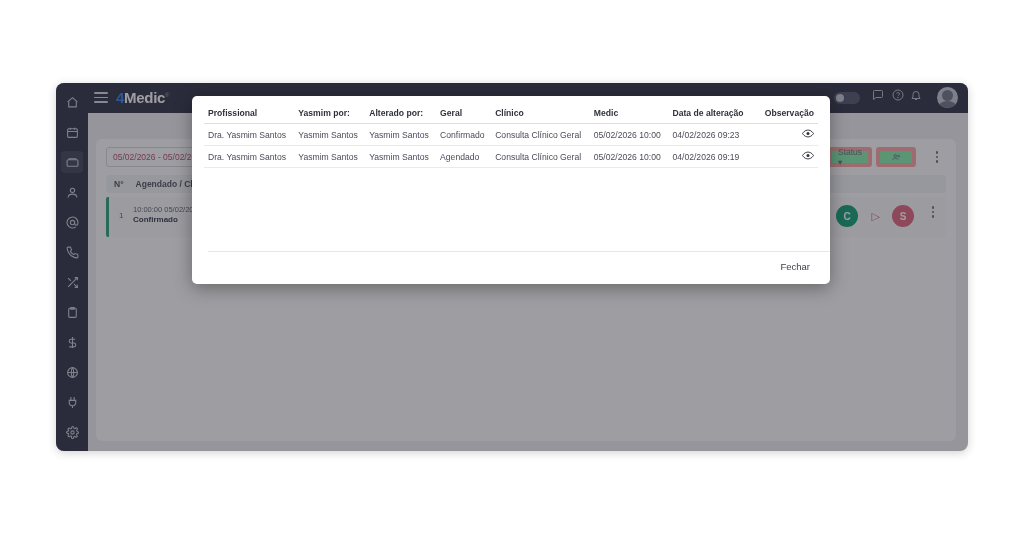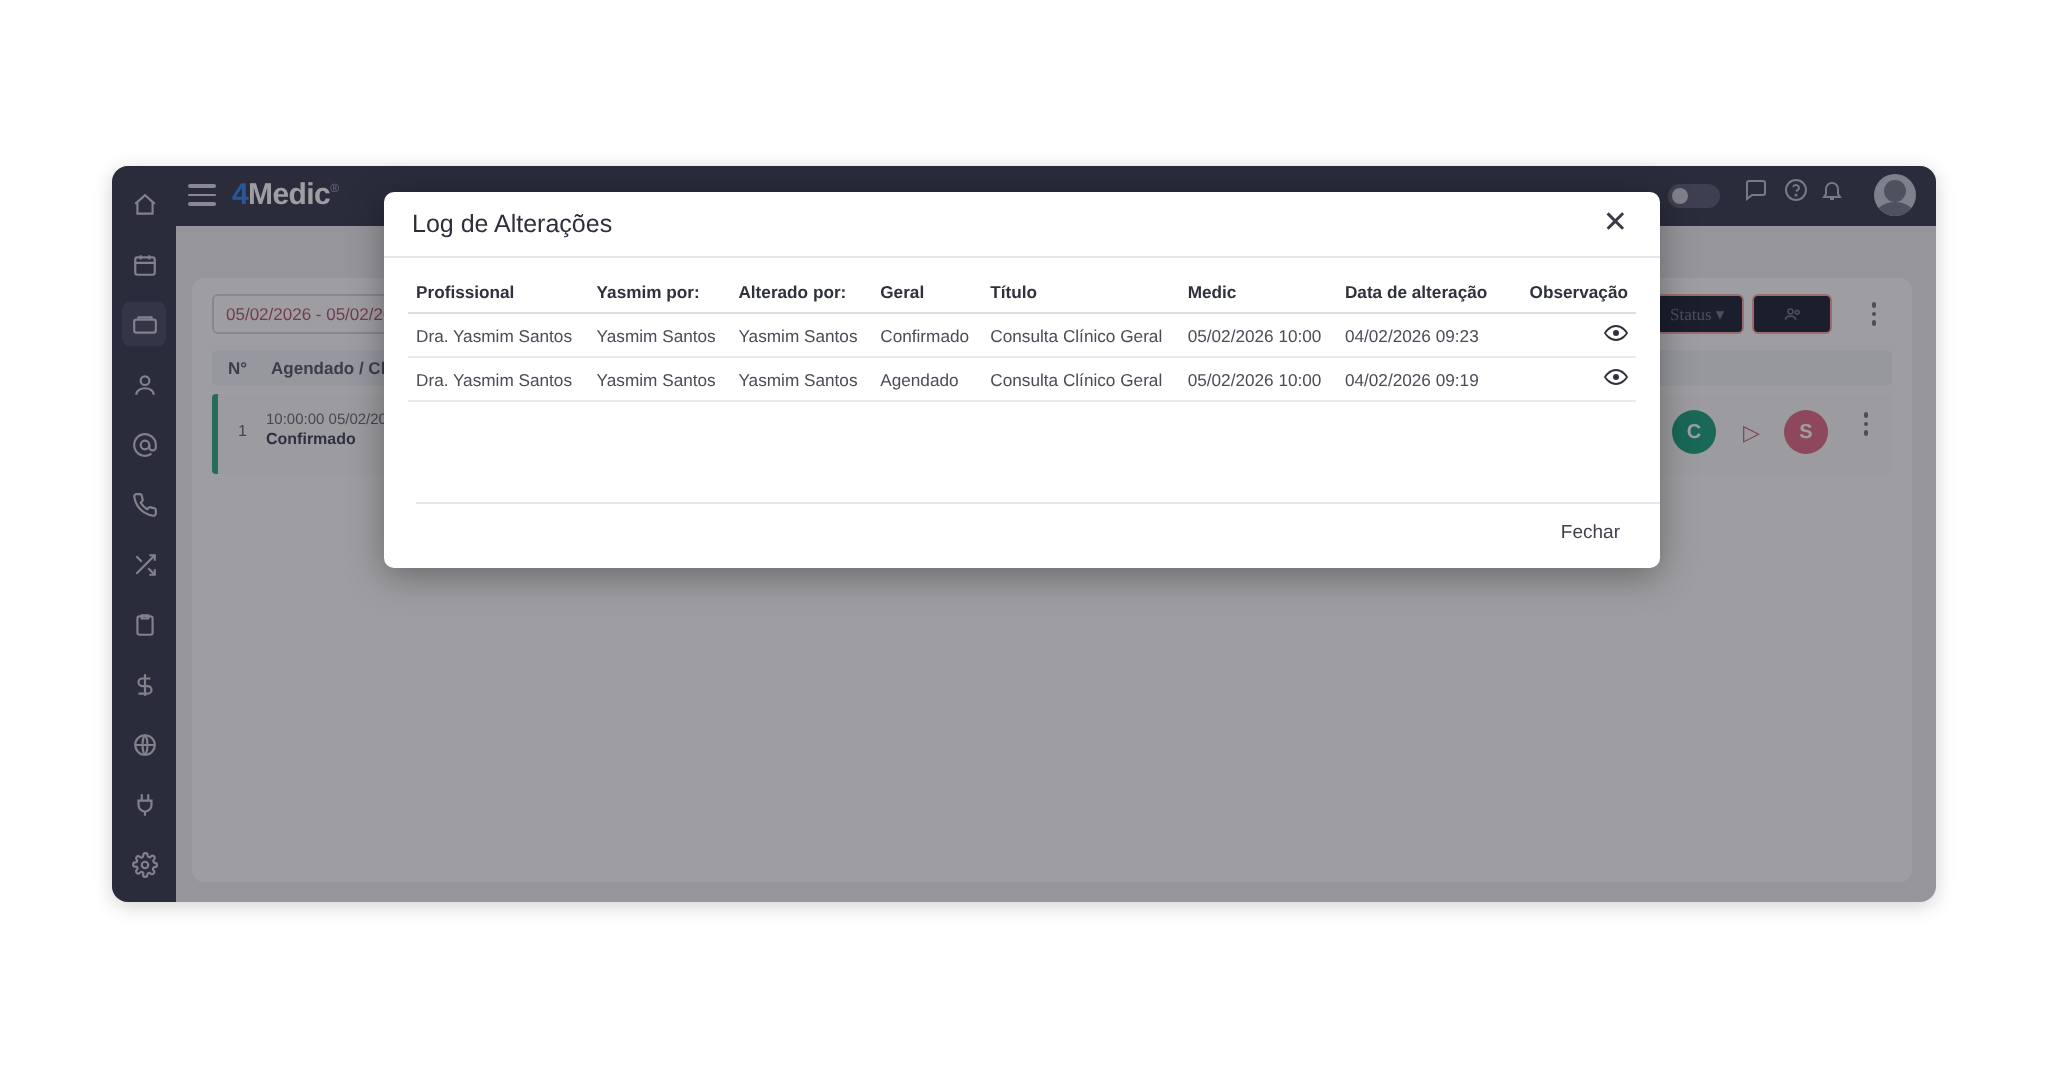--- a/index.html
+++ b/index.html
@@ -196,30 +196,29 @@
     display: flex;
     align-items: center;
     padding-left: 6px;
     box-sizing: border-box;
     background: #fff;
   }
   .pill-btn {
     position: absolute;
     top: 0;
     height: 20px;
-    border: 1px solid #fca5a5;
+    border: 4px solid #fca5a5;
     border-radius: 3px;
     font-size: 8.5px;
     color: #6b6e7d;
     display: flex;
     align-items: center;
     padding: 0 6px;
     box-sizing: border-box;
-    background: #0f172a;
-    font-family: Liberation Serif, serif;
+    background: #86efac;
   }
   #btn-prof { right: 122px; width: 44px; }
   #btn-status { right: 74px; width: 44px; }
   #btn-group { right: 30px; width: 40px; justify-content: center; }
   #kebab-filters {
     position: absolute;
     right: 8px;
     top: 0;
     height: 20px;
     display: flex;
@@ -567,34 +566,30 @@
           <div class="dot"></div>
         </div>
       </div>
 
     </section>
   </div>
 
   <div id="overlay"></div>
 
   <div id="modal">
-    <div id="modal-head">
-      <div id="modal-title">Log de Alterações</div>
-      <div id="modal-close">✕</div>
-    </div>
 
     <div id="modal-body">
       <table class="log">
         <thead>
           <tr>
             <th>Profissional</th>
             <th>Yasmim por:</th>
             <th>Alterado por:</th>
             <th>Geral</th>
-            <th>Título</th>
+            <th>Clínico</th>
             <th>Medic</th>
             <th>Data de alteração</th>
             <th class="obs">Observação</th>
           </tr>
         </thead>
         <tbody>
           <tr>
             <td>Dra. Yasmim Santos</td>
             <td>Yasmim Santos</td>
             <td>Yasmim Santos</td>

